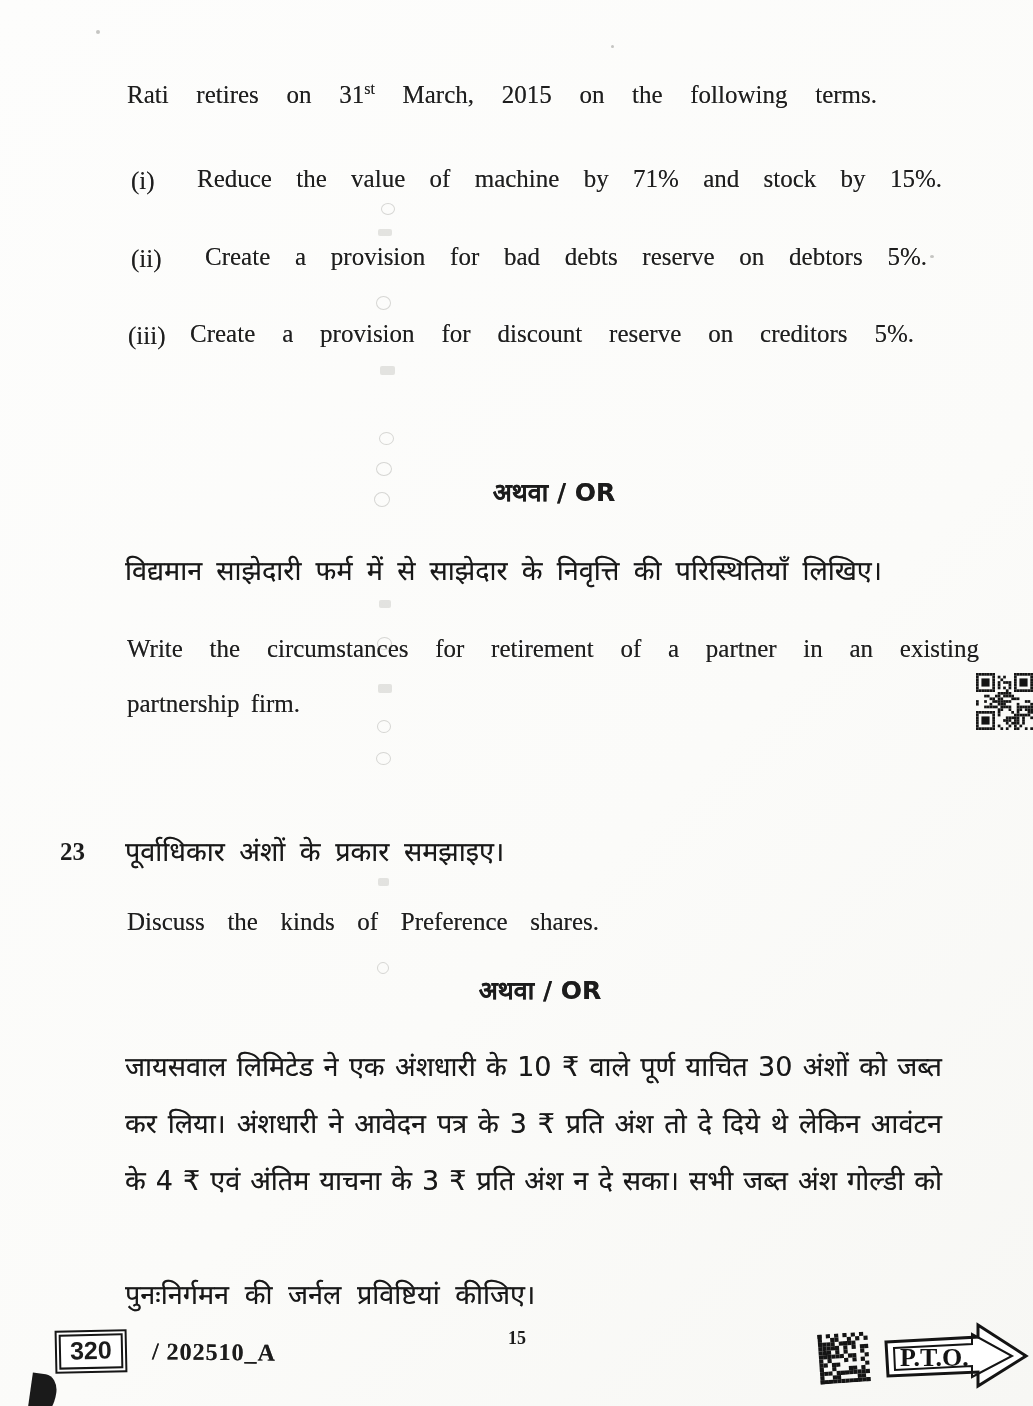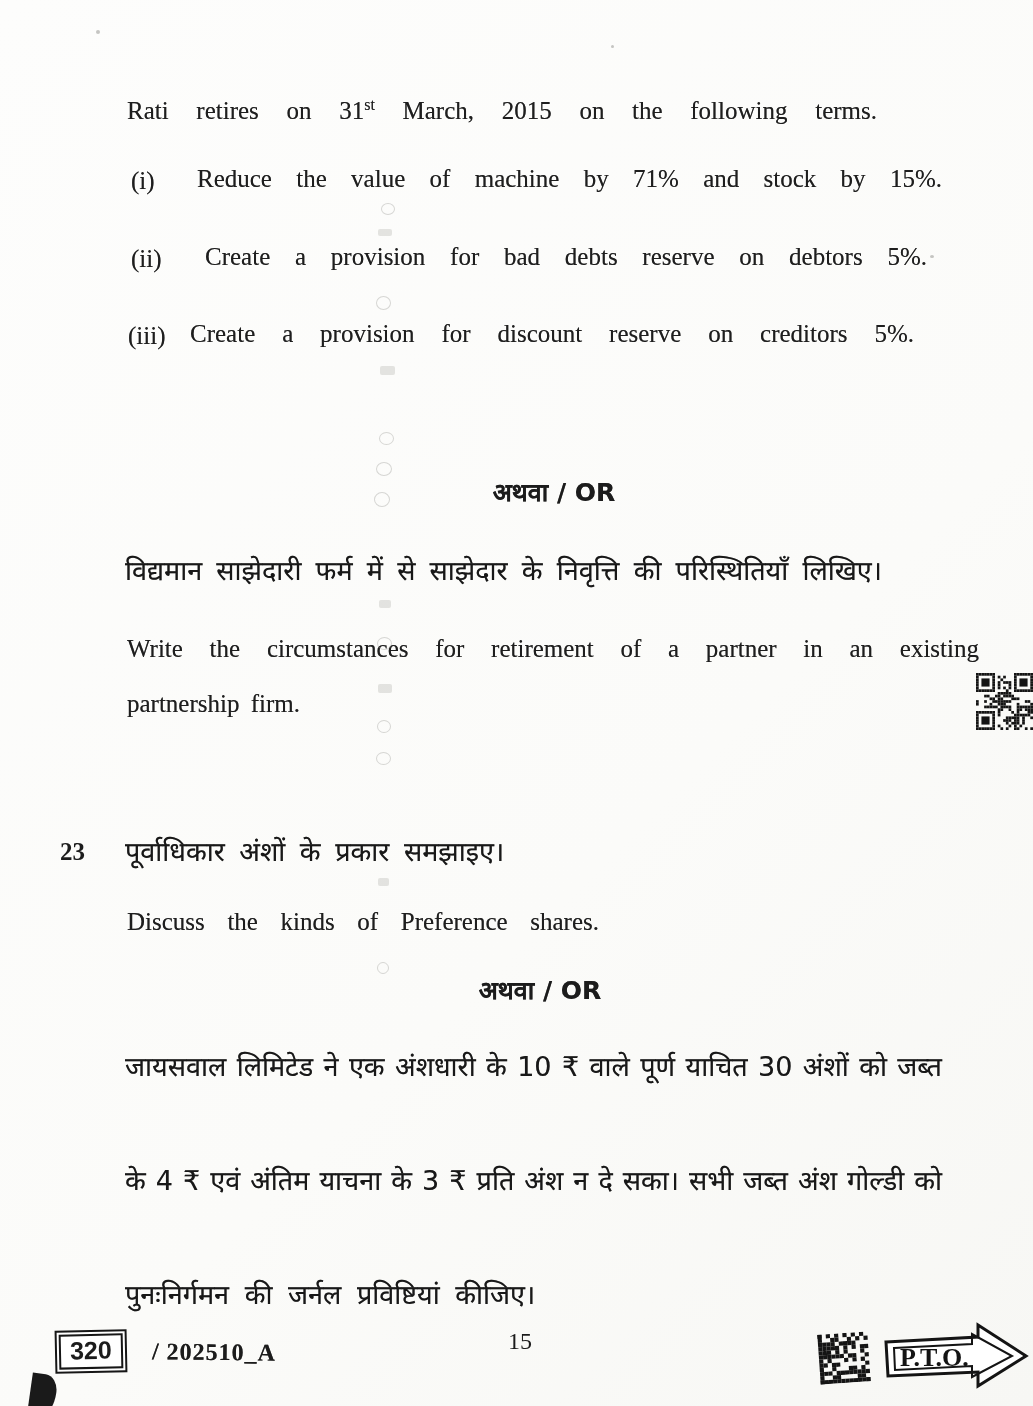--- a/index.html
+++ b/index.html
@@ -23,37 +23,37 @@
   .or-divider{font-weight:bold;font-size:25px;transform:translateX(-50%);
        font-family:"DejaVu Sans","Liberation Serif",serif;
        text-shadow:0 0 0.6px rgba(0,0,0,.6);}
   .qnum{font-weight:bold;font-size:25px;}
   
   .code-box{border:2px solid #161616;padding:2px;transform:rotate(-1.2deg);background:#fff;}
   .code-box-inner{border:2px solid #161616;padding:0px 9px 2px 9px;
        font-weight:bold;font-size:25px;font-family:"Liberation Sans",sans-serif;}
   .paper-ref{font-size:24px;font-weight:bold;letter-spacing:1px;transform:rotate(.6deg);
        text-shadow:0 0 .6px rgba(0,0,0,.6);}
-  .page-num{font-size:24px;font-weight:normal;}
+  .page-num{font-size:18px;font-weight:bold;}
   
   .ghost{position:absolute;border:1.5px solid #a9a9a4;border-radius:50%;
        opacity:.45;background:transparent;}
   .ghost.f{background:#b5b5b0;border:none;border-radius:2px;opacity:.35;}
   .speck{position:absolute;background:#8e8e8a;border-radius:50%;opacity:.5;}
   .corner-blob{position:absolute;left:30px;top:1374px;width:26px;height:40px;
        background:#1a1a1a;border-radius:0 70% 60% 0/0 60% 80% 0;
        transform:rotate(8deg);}
   svg text{font-family:"Liberation Serif","DejaVu Serif",serif;}
 </style>
 </head>
 <body>
 
 <div class="page">
 
-  <div class="abs eng jst" style="left:127px;top:80px;width:750px;margin-top:16px;"><span>Rati retires on 31</span><span class="sup">st</span><span> March, 2015 on the following terms.</span></div>
+  <div class="abs eng jst" style="left:127px;top:80px;width:750px;"><span>Rati retires on 31</span><span class="sup">st</span><span> March, 2015 on the following terms.</span></div>
 
   <div class="abs eng" style="left:131px;top:166px;">(i)</div>
   <div class="abs eng jst" style="left:197px;top:164px;width:745px;">Reduce the value of machine by 71% and stock by 15%.</div>
 
   <div class="abs eng" style="left:131px;top:244px;">(ii)</div>
   <div class="abs eng jst" style="left:197px;top:242px;width:722px;margin-left:8px;">Create a provision for bad debts reserve on debtors 5%.</div>
 
   <div class="abs eng" style="left:128px;top:321px;">(iii)</div>
   <div class="abs eng jst" style="left:190px;top:319px;width:724px;">Create a provision for discount reserve on creditors 5%.</div>
 
@@ -257,20 +257,21 @@
       <rect x="20" y="20" width="1" height="1" fill="#141414"></rect>
     </svg>
 
   <div class="abs qnum" style="left:60px;top:838px;">23</div>
   <div class="abs hin" style="left:125px;top:833px;word-spacing:6px;">पूर्वाधिकार अंशों के प्रकार समझाइए।</div>
   <div class="abs eng jst" style="left:127px;top:907px;width:472px;">Discuss the kinds of Preference shares.</div>
 
   <div class="abs or-divider" style="left:540px;top:972px;">अथवा / OR</div>
 
   <div class="abs hin jst" style="left:125px;top:1048px;width:817px;">जायसवाल लिमिटेड ने एक अंशधारी के 10 ₹ वाले पूर्ण याचित 30 अंशों को जब्त</div>
+  <div class="abs hin jst" style="left:125px;top:1105px;width:817px;">कर लिया। अंशधारी ने आवेदन पत्र के 3 ₹ प्रति अंश तो दे दिये थे लेकिन आवंटन</div>
   <div class="abs hin jst" style="left:125px;top:1162px;width:817px;">के 4 ₹ एवं अंतिम याचना के 3 ₹ प्रति अंश न दे सका। सभी जब्त अंश गोल्डी को</div>
   <div class="abs hin" style="left:125px;top:1276px;word-spacing:7px;">पुनःनिर्गमन की जर्नल प्रविष्टियां कीजिए।</div>
 
   <div class="abs code-box" style="left:55px;top:1330px;">
     <div class="code-box-inner">320</div>
   </div>
   <div class="abs paper-ref" style="left:152px;top:1339px;">/ 202510_A</div>
   <div class="abs page-num" style="left:508px;top:1328px;">15</div>
 
   <svg class="abs" style="left:817px;top:1333px;transform:rotate(-4deg);" width="54" height="50" viewBox="0 0 12 12" id="dm1">

